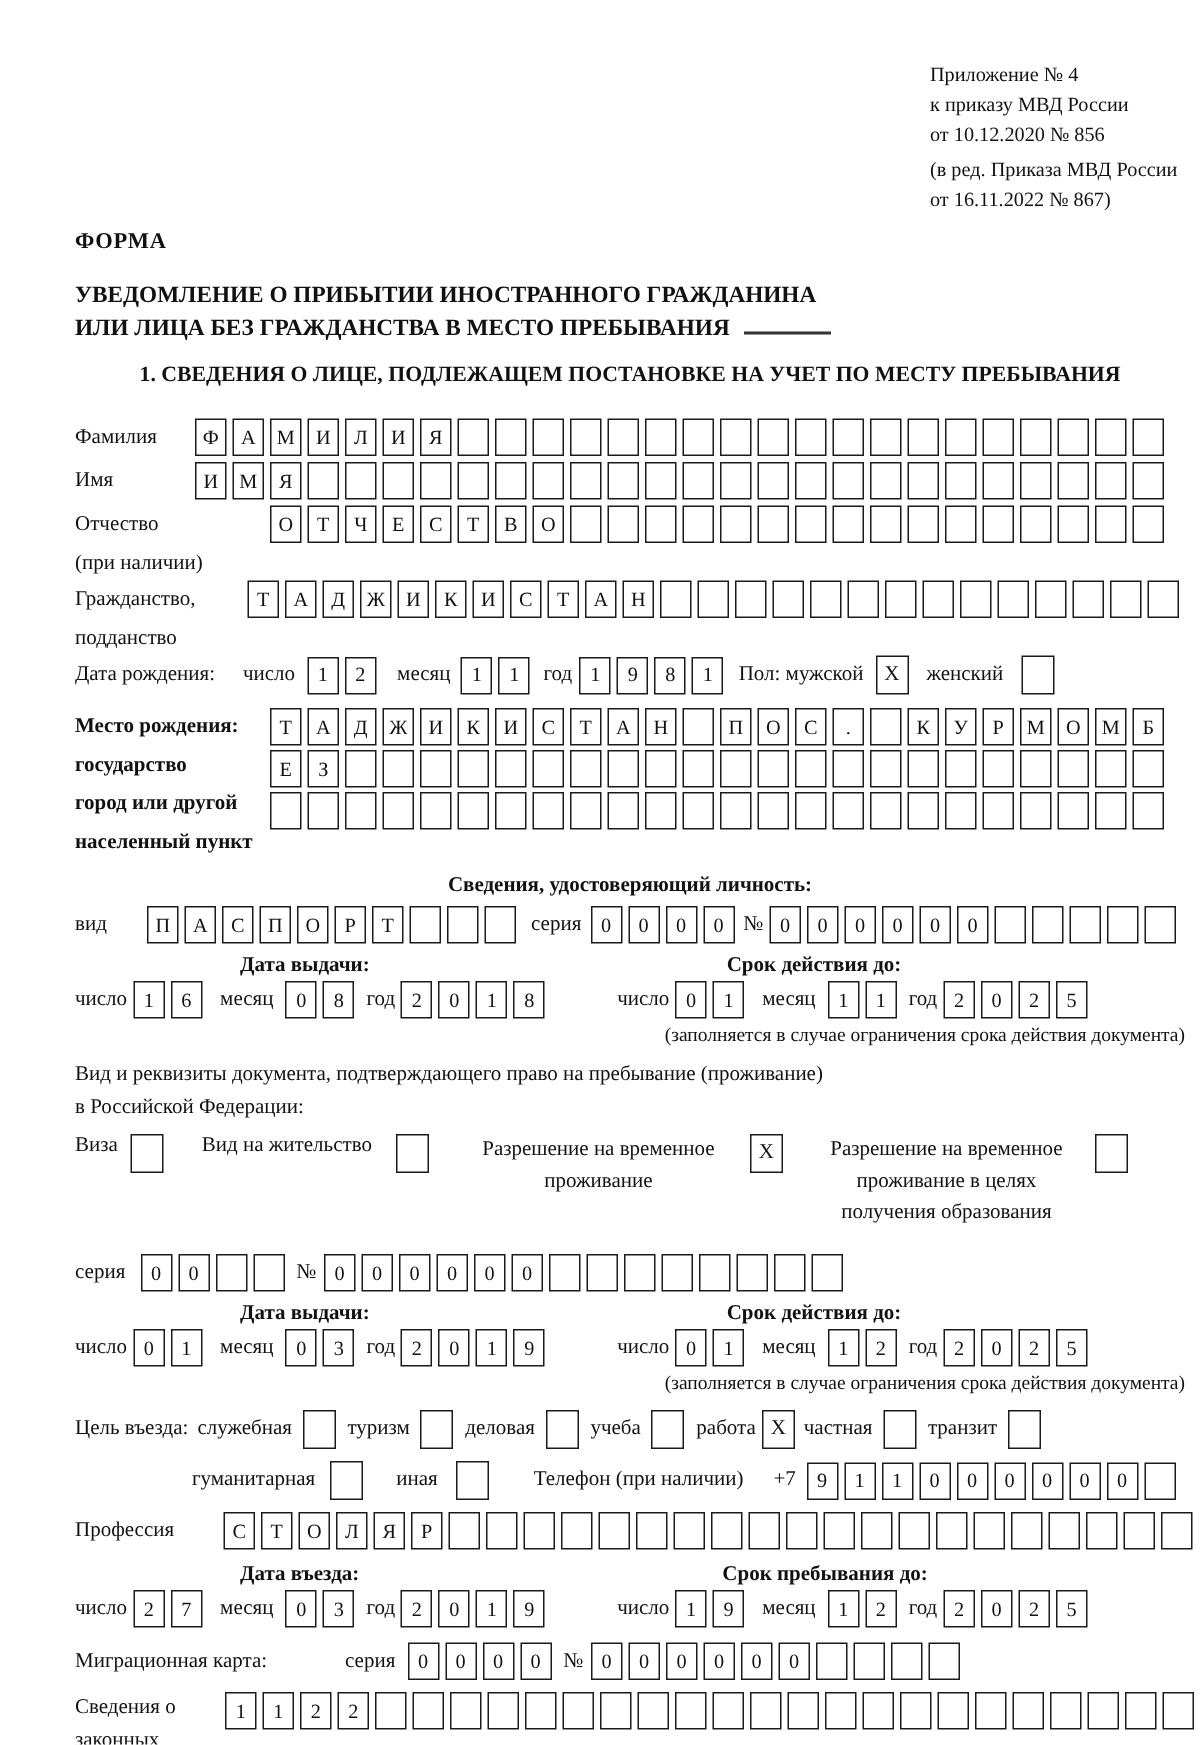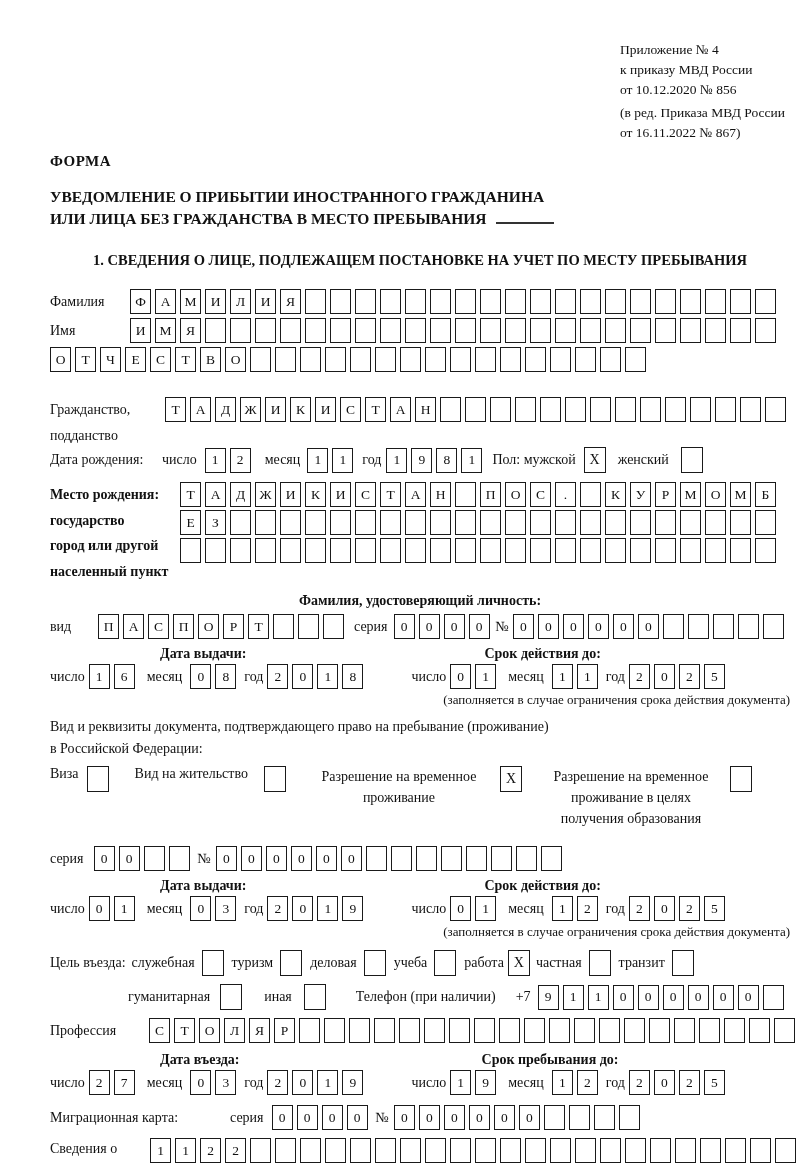--- a/index.html
+++ b/index.html
@@ -9,21 +9,21 @@
     font-size:14px;overflow:hidden;
   }
   .page{box-sizing:border-box;width:800px;height:1163px;padding:40px 10px 0 50px;position:relative;}
   .pre{white-space:pre-line;}
   .center{text-align:center;}
   .hdr-right{margin-left:570px;font-size:13.5px;line-height:20px;}
   .hdr-right .amendment{margin-top:3px;}
   .forma{text-align:left;padding-right:26px;font-weight:bold;font-size:15px;margin-top:10px;letter-spacing:.5px;}
   .title{font-weight:bold;font-size:15.5px;line-height:22px;margin-top:16px;}
   .blank-line{display:inline-block;width:58px;height:13px;border-bottom:2.5px solid #333;margin-left:10px;}
-  .section-heading{text-align:center;font-weight:bold;font-size:14.5px;margin-top:22px;}
+  .section-heading{text-align:center;font-weight:bold;font-size:14.5px;margin-top:12px;}
   .row{display:flex;align-items:center;}
   .row.top{align-items:flex-start;}
   .lbl{flex:none;}
   .cells{display:flex;gap:4px;flex:none;}
   .cell{
     box-sizing:border-box;flex:none;width:21px;height:25px;
     border:1.6px solid #1a1a1a;display:flex;align-items:center;justify-content:center;
     font-size:13.5px;background:#fff;
   }
   .cb .cell{width:22px;height:26px;font-size:14px;}
@@ -113,20 +113,22 @@
         <span class="cell"></span>
         <span class="cell"></span>
         <span class="cell"></span>
         <span class="cell"></span>
         <span class="cell"></span>
         <span class="cell"></span>
       </div>
   </div>
 
   <div class="row top" style="margin-top:4px;height:50px">
+    <span class="lbl pre" style="width:130px;line-height:26px">Отчество
+(при наличии)</span>
     <div class="cells">
         <span class="cell">О</span>
         <span class="cell">Т</span>
         <span class="cell">Ч</span>
         <span class="cell">Е</span>
         <span class="cell">С</span>
         <span class="cell">Т</span>
         <span class="cell">В</span>
         <span class="cell">О</span>
         <span class="cell"></span>
@@ -291,21 +293,21 @@
           <span class="cell"></span>
           <span class="cell"></span>
           <span class="cell"></span>
           <span class="cell"></span>
           <span class="cell"></span>
           <span class="cell"></span>
         </div>
     </div>
   </div>
 
-  <div class="doc-heading">Фамилия, удостоверяющий личность:</div>
+  <div class="doc-heading">Сведения, удостоверяющий личность:</div>
 
   <div class="row" style="margin-top:5px">
     <span class="lbl" style="width:48px">вид</span>
     <div class="cells">
         <span class="cell">П</span>
         <span class="cell">А</span>
         <span class="cell">С</span>
         <span class="cell">П</span>
         <span class="cell">О</span>
         <span class="cell">Р</span>

